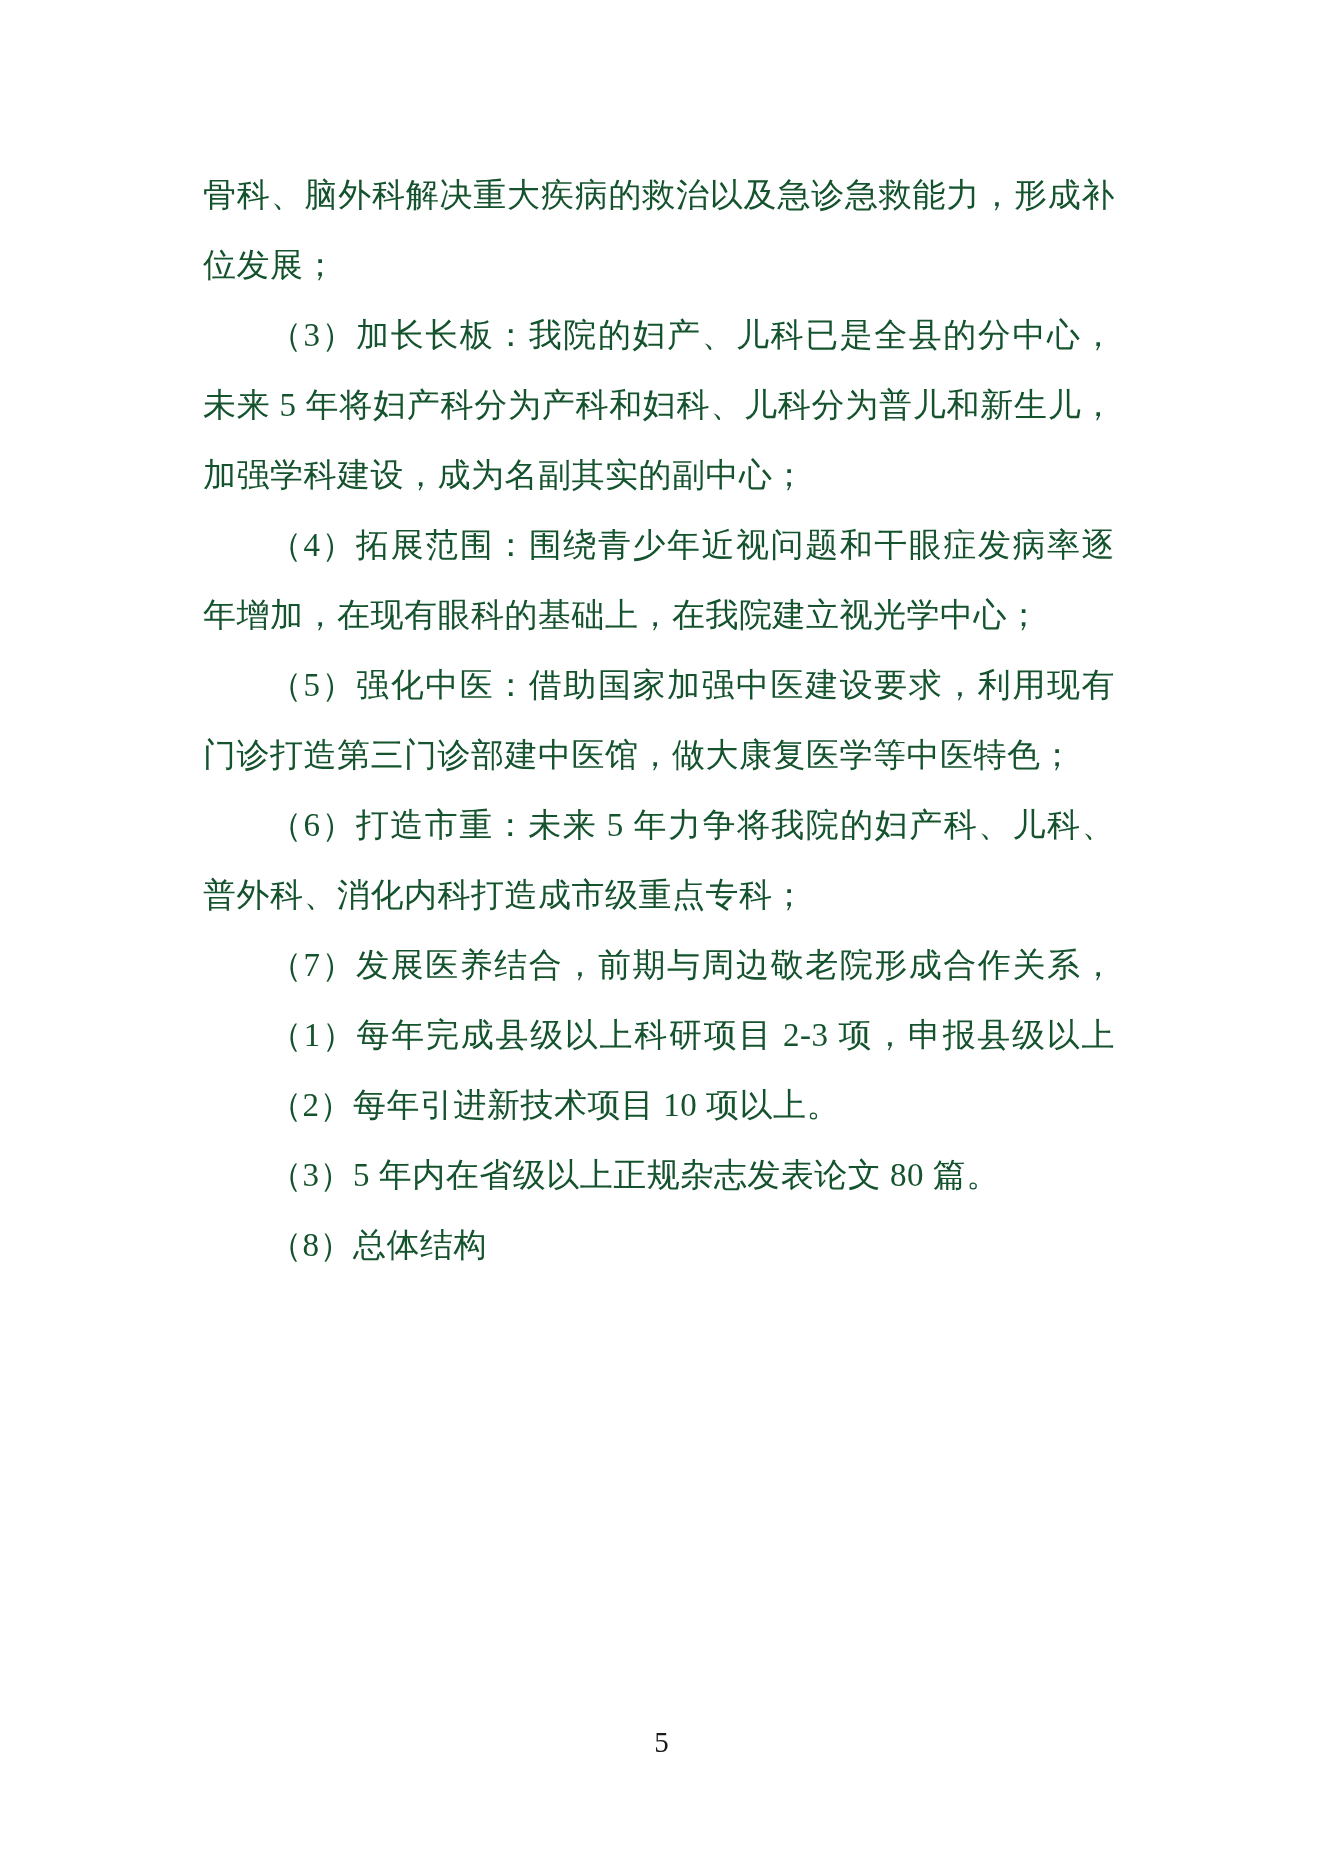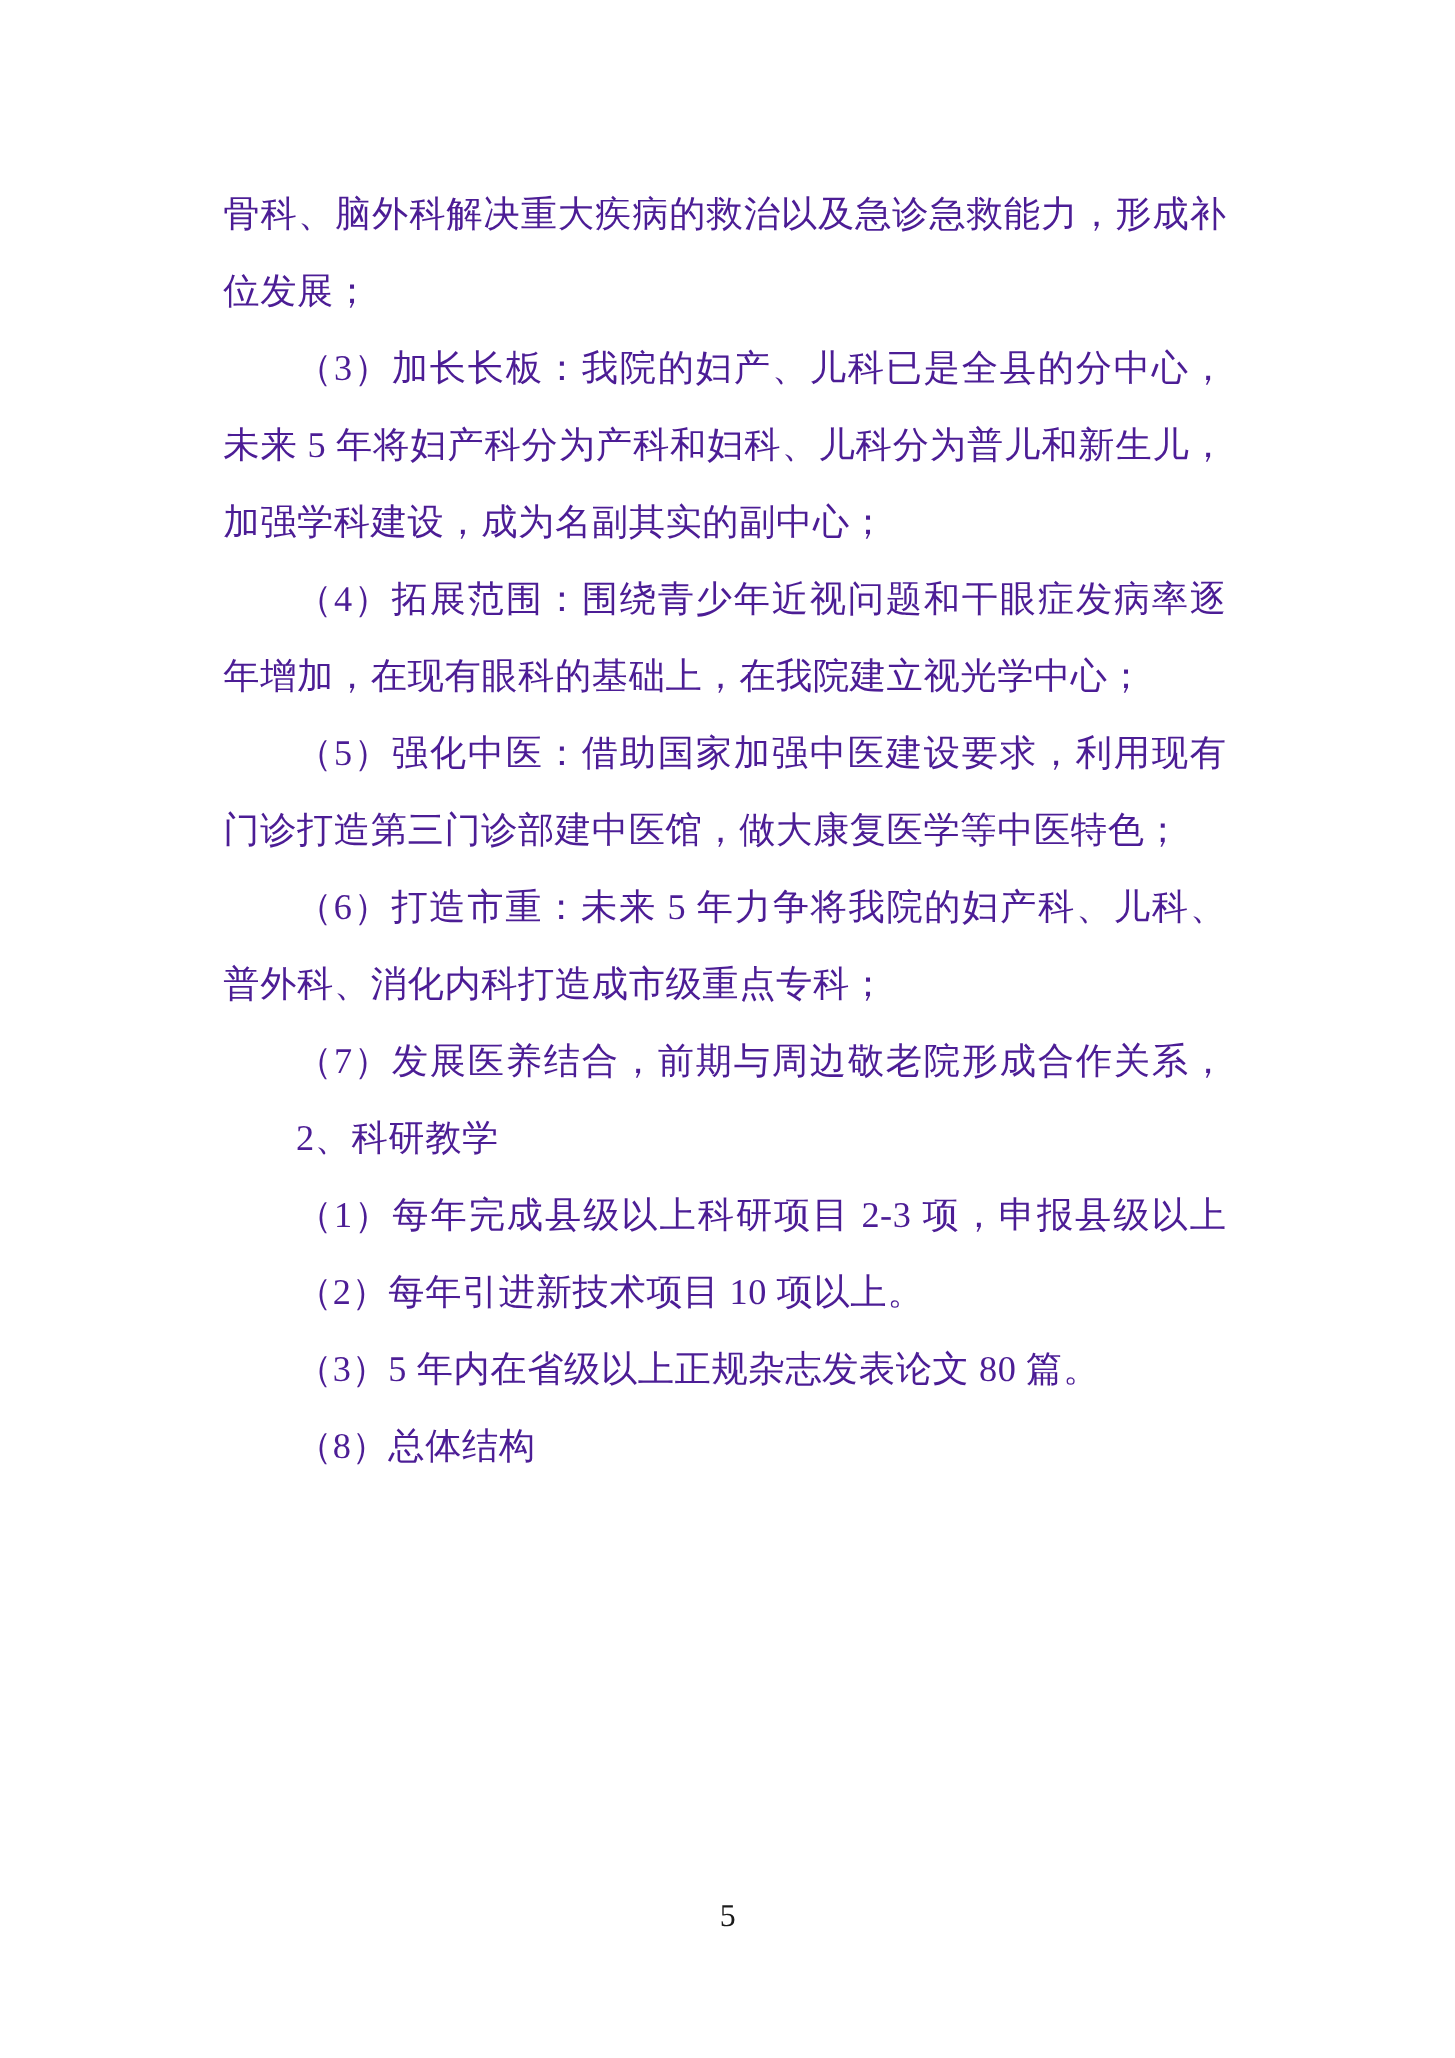--- a/index.html
+++ b/index.html
@@ -18,21 +18,21 @@
   .doc-body {
     position: absolute;
     left: 203px;
     top: 160px;
     width: 912px;
   }
   .line {
     height: 70px;
     line-height: 70px;
     font-size: 33px;
-    color: #4c1d95;
+    color: #14532d;
     white-space: nowrap;
     letter-spacing: 0.5px;
   }
   .line.justify {
     white-space: normal;
     text-align: justify;
     text-align-last: justify;
   }
   .line.indent {
     text-indent: 66px;
@@ -58,20 +58,19 @@
       <div class="line indent justify">（3）加长长板：我院的妇产、儿科已是全县的分中心，</div>
       <div class="line justify">未来 5 年将妇产科分为产科和妇科、儿科分为普儿和新生儿，</div>
       <div class="line">加强学科建设，成为名副其实的副中心；</div>
       <div class="line indent justify">（4）拓展范围：围绕青少年近视问题和干眼症发病率逐</div>
       <div class="line">年增加，在现有眼科的基础上，在我院建立视光学中心；</div>
       <div class="line indent justify">（5）强化中医：借助国家加强中医建设要求，利用现有</div>
       <div class="line">门诊打造第三门诊部建中医馆，做大康复医学等中医特色；</div>
       <div class="line indent justify">（6）打造市重：未来 5 年力争将我院的妇产科、儿科、</div>
       <div class="line">普外科、消化内科打造成市级重点专科；</div>
       <div class="line indent justify">（7）发展医养结合，前期与周边敬老院形成合作关系，</div>
-      <div class="line indent">2、科研教学</div>
       <div class="line indent justify">（1）每年完成县级以上科研项目 2-3 项，申报县级以上</div>
       <div class="line indent">（2）每年引进新技术项目 10 项以上。</div>
       <div class="line indent">（3）5 年内在省级以上正规杂志发表论文 80 篇。</div>
       <div class="line indent">（8）总体结构</div>
     </div>
   <div class="page-number">5</div>
 </div>
 
 </body></html>

